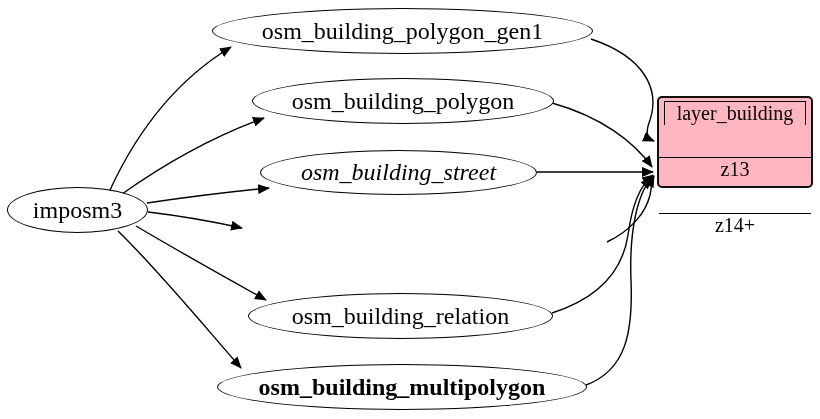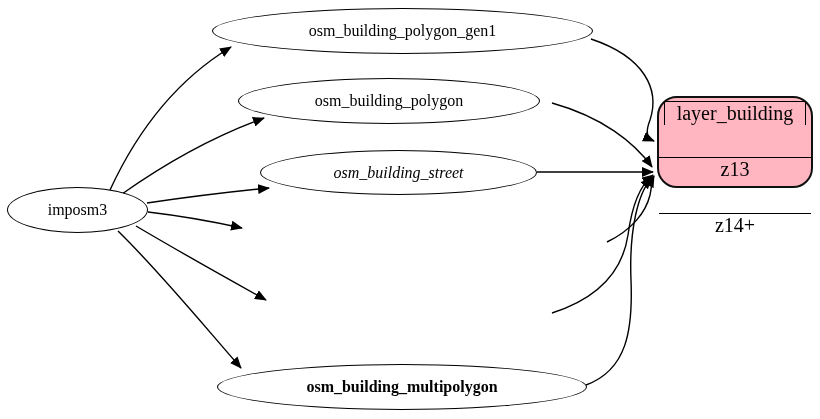--- a/index.html
+++ b/index.html
@@ -26,43 +26,43 @@
     fill: none;
     stroke: #000000;
     stroke-width: 1.4;
   }
   .node {
     position: absolute;
     box-sizing: border-box;
     display: flex;
     align-items: center;
     justify-content: center;
-    font-size: 16px;
+    font-size: 24px;
     color: #000000;
     white-space: nowrap;
   }
   .ellipse {
     border: 1.4px solid #000000;
     border-radius: 50%;
     background: #ffffff;
   }
   .src { left: 7px;   top: 187px; width: 141px; height: 46px; }
   .t0  { left: 212px; top: 8px;   width: 381px; height: 46px; }
-  .t1  { left: 238px; top: 78px;  width: 302px; height: 46px; }
+  .t1  { left: 252px; top: 78px;  width: 302px; height: 46px; }
   .t2  { left: 260px; top: 150px; width: 277px; height: 45px; font-style: italic; }
   .t3  { left: 197px; top: 221px; width: 411px; height: 46px; }
   .t4  { left: 248px; top: 293px; width: 305px; height: 46px; }
   .t5  { left: 217px; top: 364px; width: 370px; height: 46px; font-weight: bold; }
   .record {
     position: absolute;
     left: 657px; top: 96px; width: 156px; height: 92px;
     box-sizing: border-box;
     background: #ffb6c1;
     border: 2px solid #101010;
-    border-radius: 20px;
+    border-radius: 5px;
     display: flex;
     flex-direction: column;
     font-size: 20px;
     color: #000000;
   }
   .rec-title-row {
     flex: 1;
     display: flex;
     padding: 3px 5px 0 5px;
   }
@@ -114,20 +114,21 @@
 
   <div class="node ellipse src">imposm3</div>
 
   <div class="node ellipse t0">osm_building_polygon_gen1</div>
 
   <div class="node ellipse t1">osm_building_polygon</div>
 
   <div class="node ellipse t2">osm_building_street</div>
 
 
+  <div class="node ellipse t4">osm_building_relation</div>
 
   <div class="node ellipse t5">osm_building_multipolygon</div>
 
   <div class="record">
     <div class="rec-title-row">
       <span class="rec-title-box">layer_building</span>
     </div>
     <div class="rec-row">z13</div>
     <div class="rec-row">z14+</div>
   </div>

